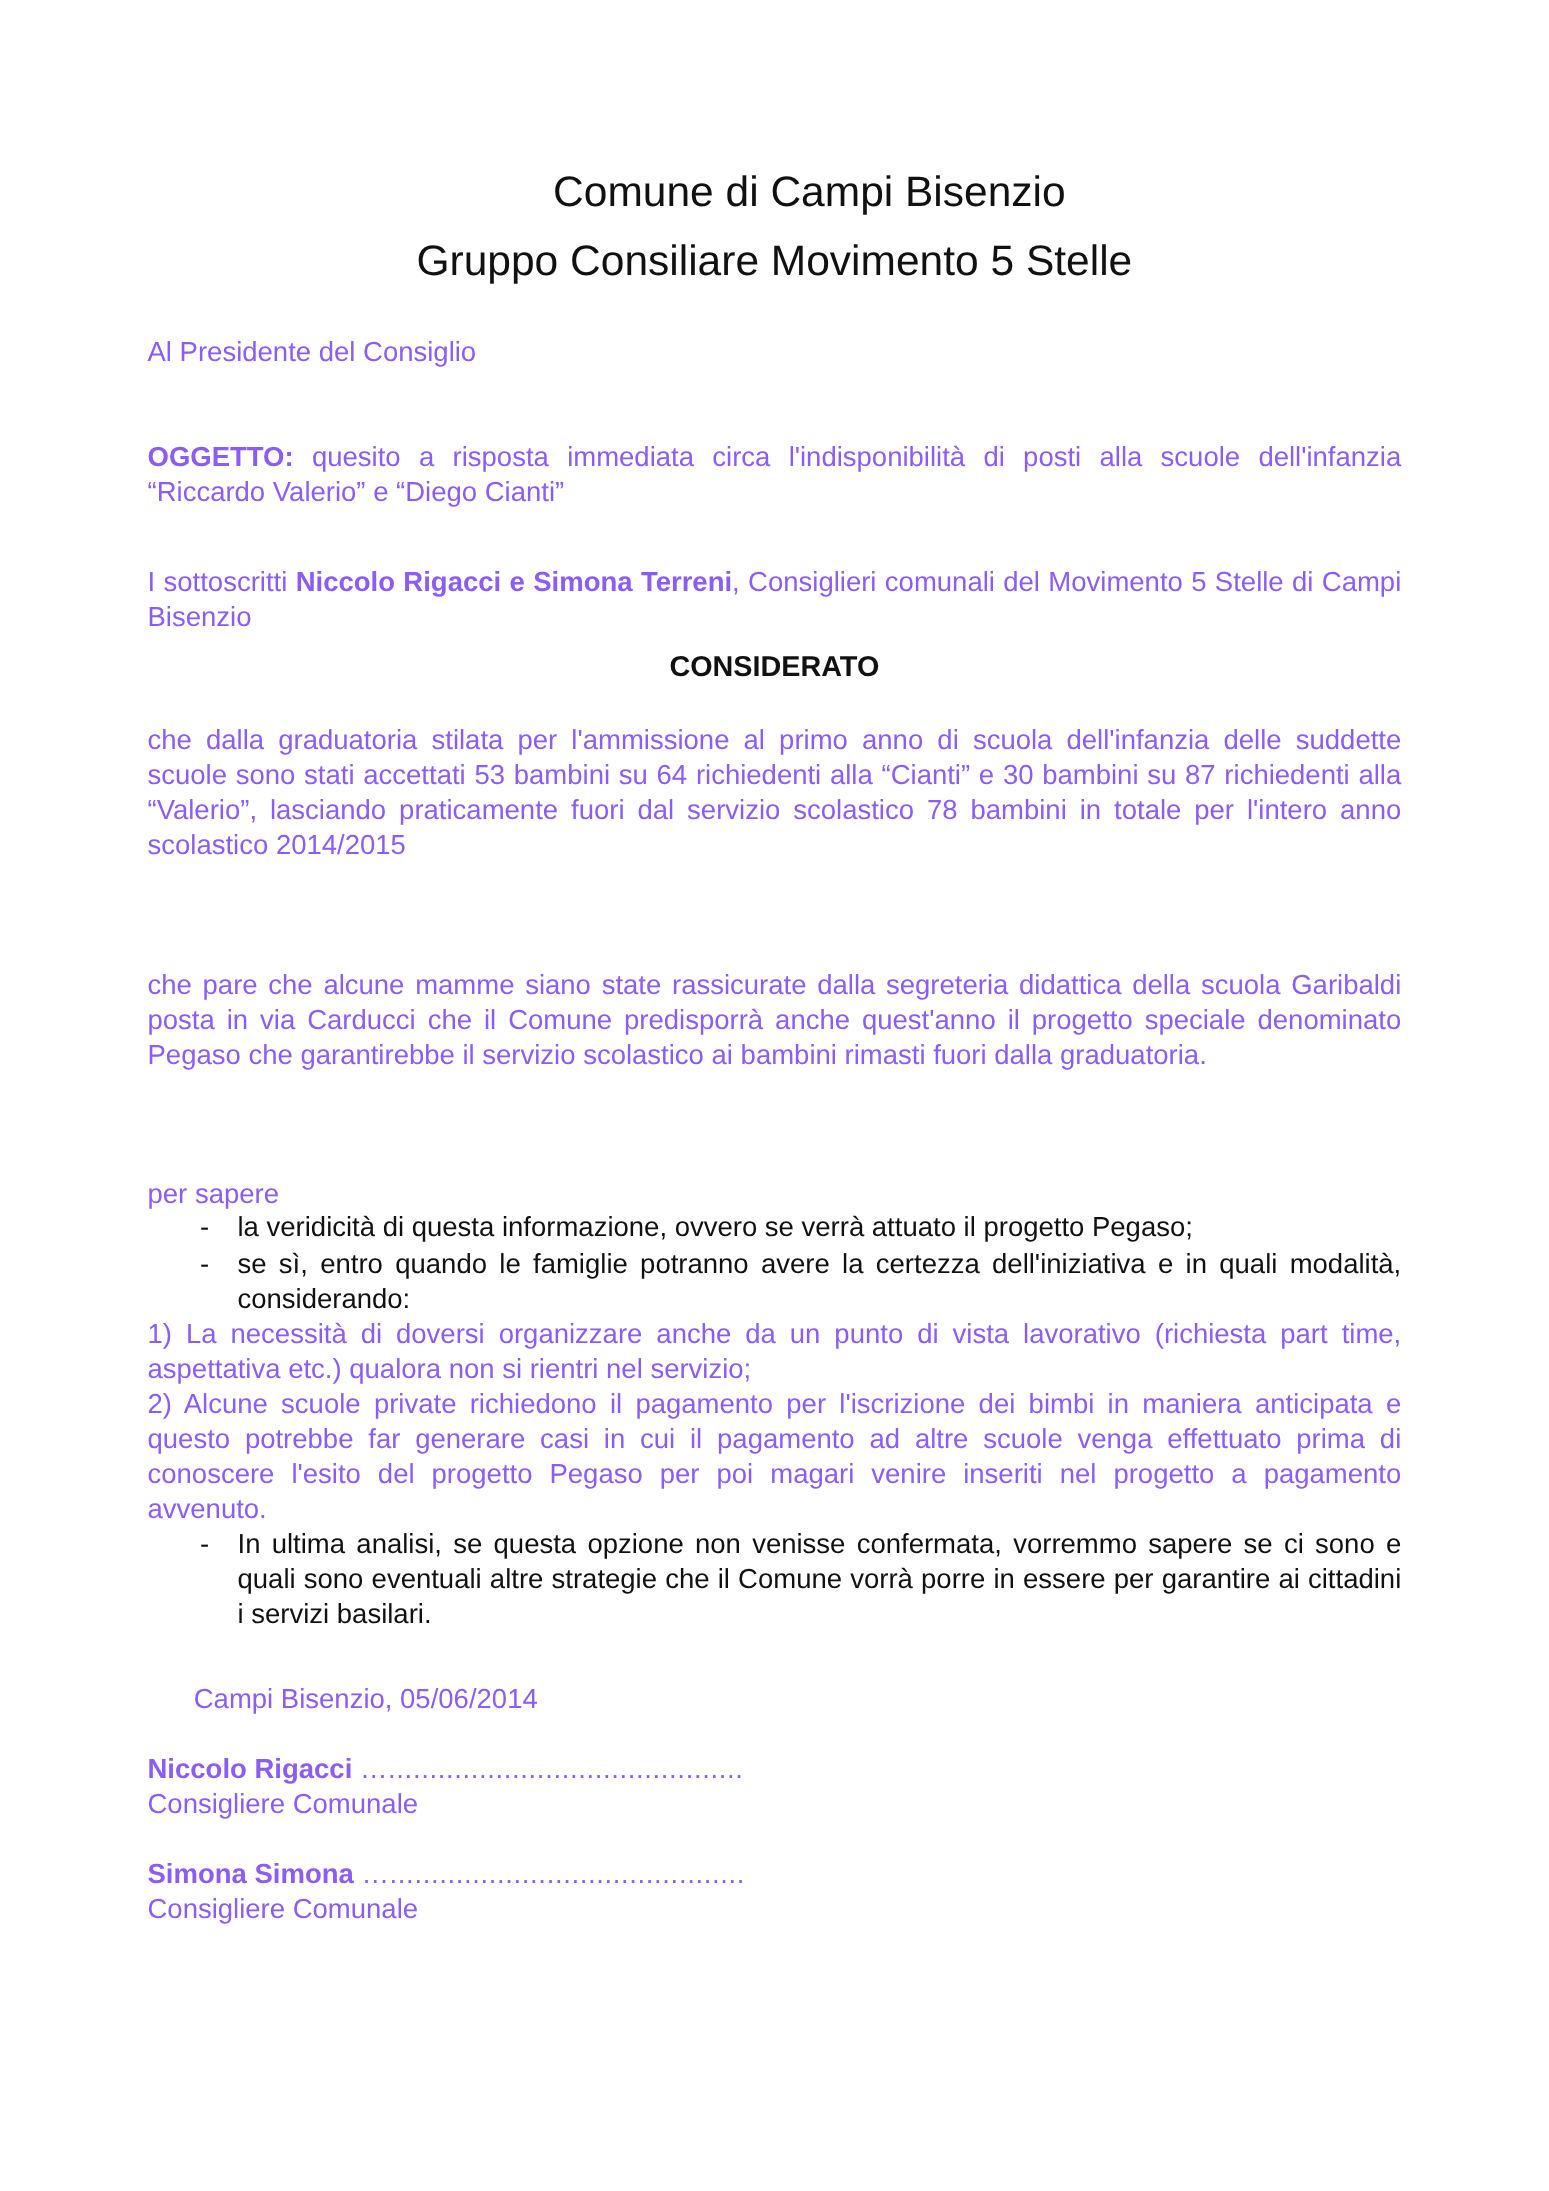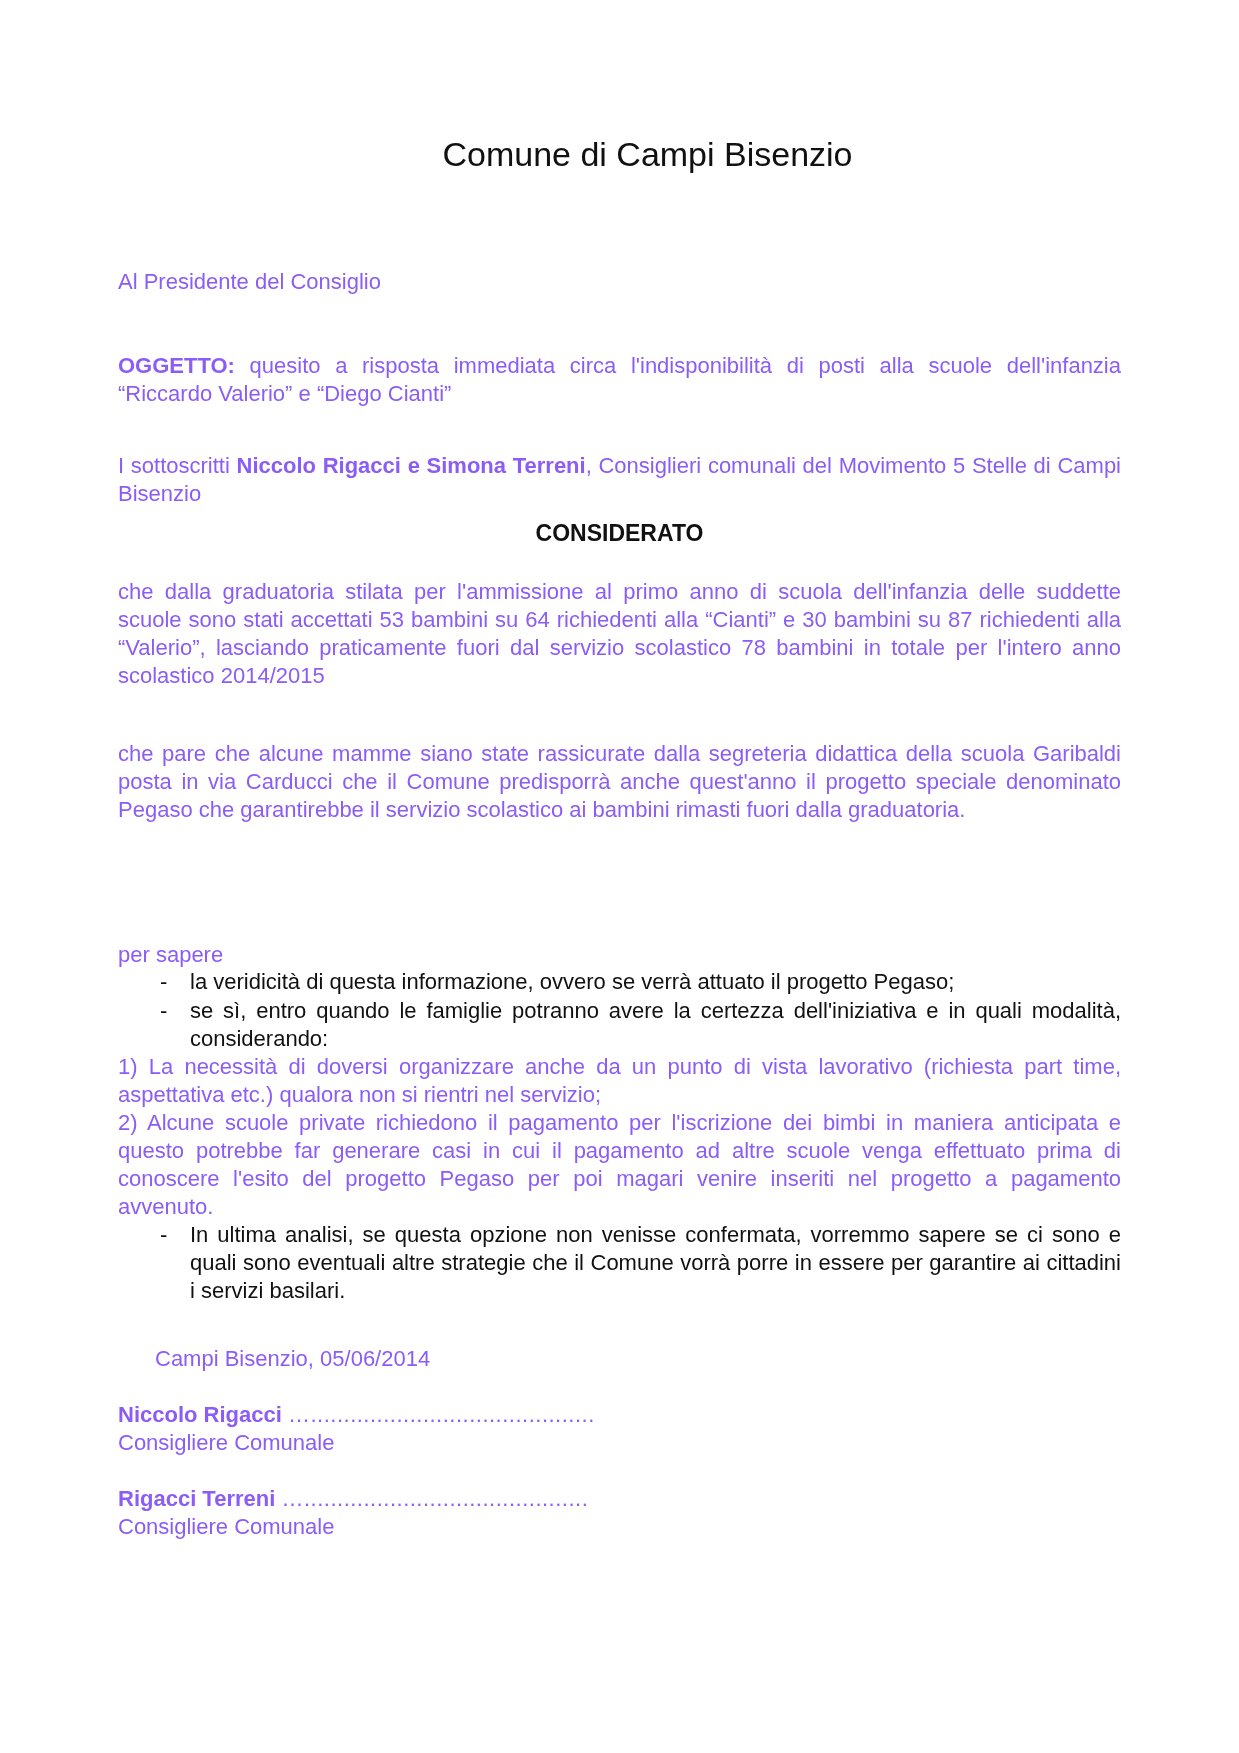--- a/index.html
+++ b/index.html
@@ -27,35 +27,36 @@
     .dash { position: absolute; left: 42px; top: 0; }
     .li-text { position: absolute; left: 72px; width: 931px; text-align: justify; text-align-last: left; }
     .leader { letter-spacing: 0.5px; }
   </style>
 </head>
 <body>
 
 <div class="page">
 
   <div class="abs title" style="top:134px;margin-left:28px;">Comune di Campi Bisenzio</div>
+  <div class="abs title" style="top:189px;">Gruppo Consiliare Movimento 5 Stelle</div>
 
   <div class="abs body-text col" style="top:268px;">Al Presidente del Consiglio</div>
 
   <div class="abs body-text col justify" style="top:352px;">
     <span class="bold">OGGETTO:</span><span> quesito a risposta immediata circa l'indisponibilità di posti alla scuole dell'infanzia “Riccardo Valerio” e “Diego Cianti”</span>
   </div>
 
   <div class="abs body-text col justify" style="top:452px;">
     <span>I sottoscritti </span><span class="bold">Niccolo Rigacci e Simona Terreni</span><span>, Consiglieri comunali del Movimento 5 Stelle di Campi Bisenzio</span>
   </div>
 
   <div class="abs heading" style="top:519px;">CONSIDERATO</div>
   <div class="abs body-text col justify" style="top:578px;">che dalla graduatoria stilata per l'ammissione al primo anno di scuola dell'infanzia delle suddette scuole sono stati accettati 53 bambini su 64 richiedenti alla “Cianti” e 30 bambini su 87 richiedenti alla “Valerio”, lasciando praticamente fuori dal servizio scolastico 78 bambini in totale per l'intero anno scolastico 2014/2015</div>
 
-  <div class="abs body-text col justify" style="top:740px;">che pare che alcune mamme siano state rassicurate dalla segreteria didattica della scuola Garibaldi posta in via Carducci che il Comune predisporrà anche quest'anno il progetto speciale denominato Pegaso che garantirebbe il servizio scolastico ai bambini rimasti fuori dalla graduatoria.</div>
+  <div class="abs body-text col justify" style="top:774px;">che pare che alcune mamme siano state rassicurate dalla segreteria didattica della scuola Garibaldi posta in via Carducci che il Comune predisporrà anche quest'anno il progetto speciale denominato Pegaso che garantirebbe il servizio scolastico ai bambini rimasti fuori dalla graduatoria.</div>
 
   <div class="abs body-text col" style="top:941px;">per sapere</div>
 
   <div class="list-item" style="top:968px;height:28px;">
     <span class="dash">-</span>
     <span class="li-text">la veridicità di questa informazione, ovvero se verrà attuato il progetto Pegaso;</span>
   </div>
   <div class="list-item" style="top:997px;height:56px;">
     <span class="dash">-</span>
     <span class="li-text">se sì, entro quando le famiglie potranno avere la certezza dell'iniziativa e in quali modalità, considerando:</span>
@@ -71,18 +72,18 @@
 
   <div class="abs body-text col" style="top:1345px;margin-left:37px;">Campi Bisenzio, 05/06/2014</div>
 
   <div class="abs body-text col" style="top:1401px;">
     <span class="bold">Niccolo Rigacci</span>
     <span class="leader">…...........................................</span>
   </div>
   <div class="abs body-text col" style="top:1429px;">Consigliere Comunale</div>
 
   <div class="abs body-text col" style="top:1485px;">
-    <span class="bold">Rigacci Terreni</span>
+    <span class="bold">Simona Simona</span>
     <span class="leader">…...........................................</span>
   </div>
   <div class="abs body-text col" style="top:1513px;">Consigliere Comunale</div>
 
 </div>
 
 </body></html>

